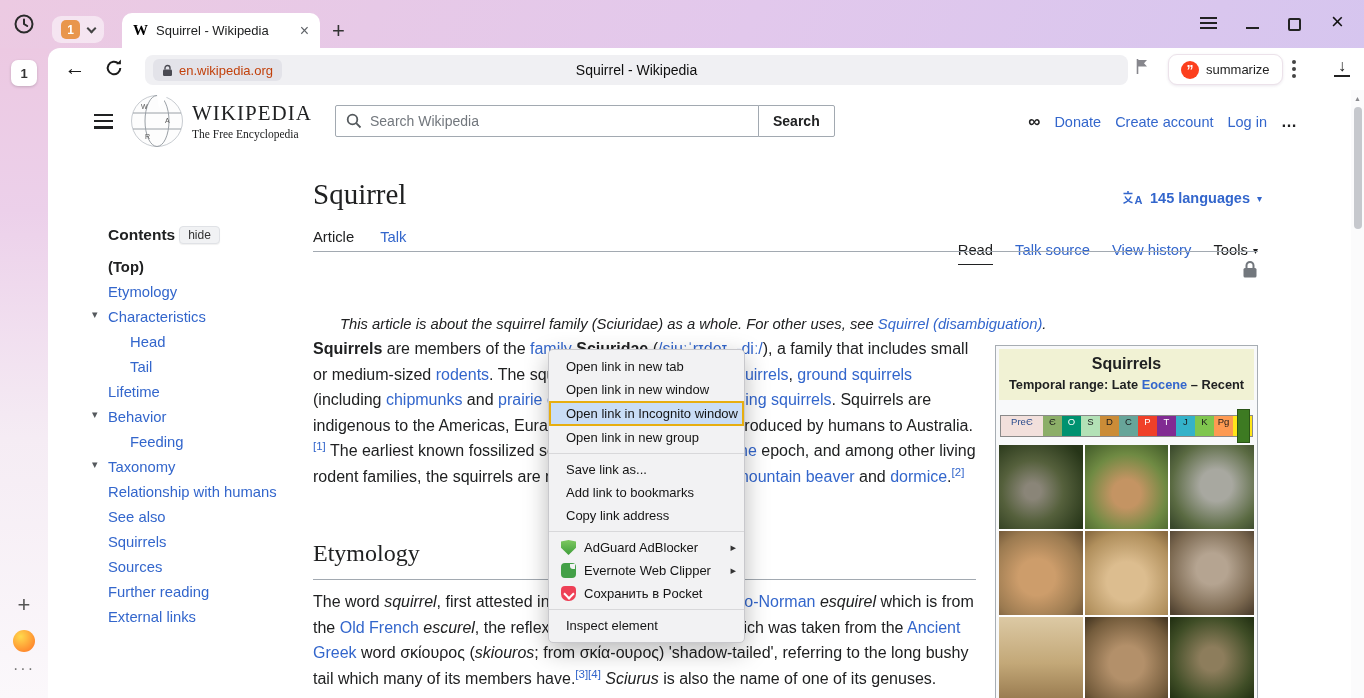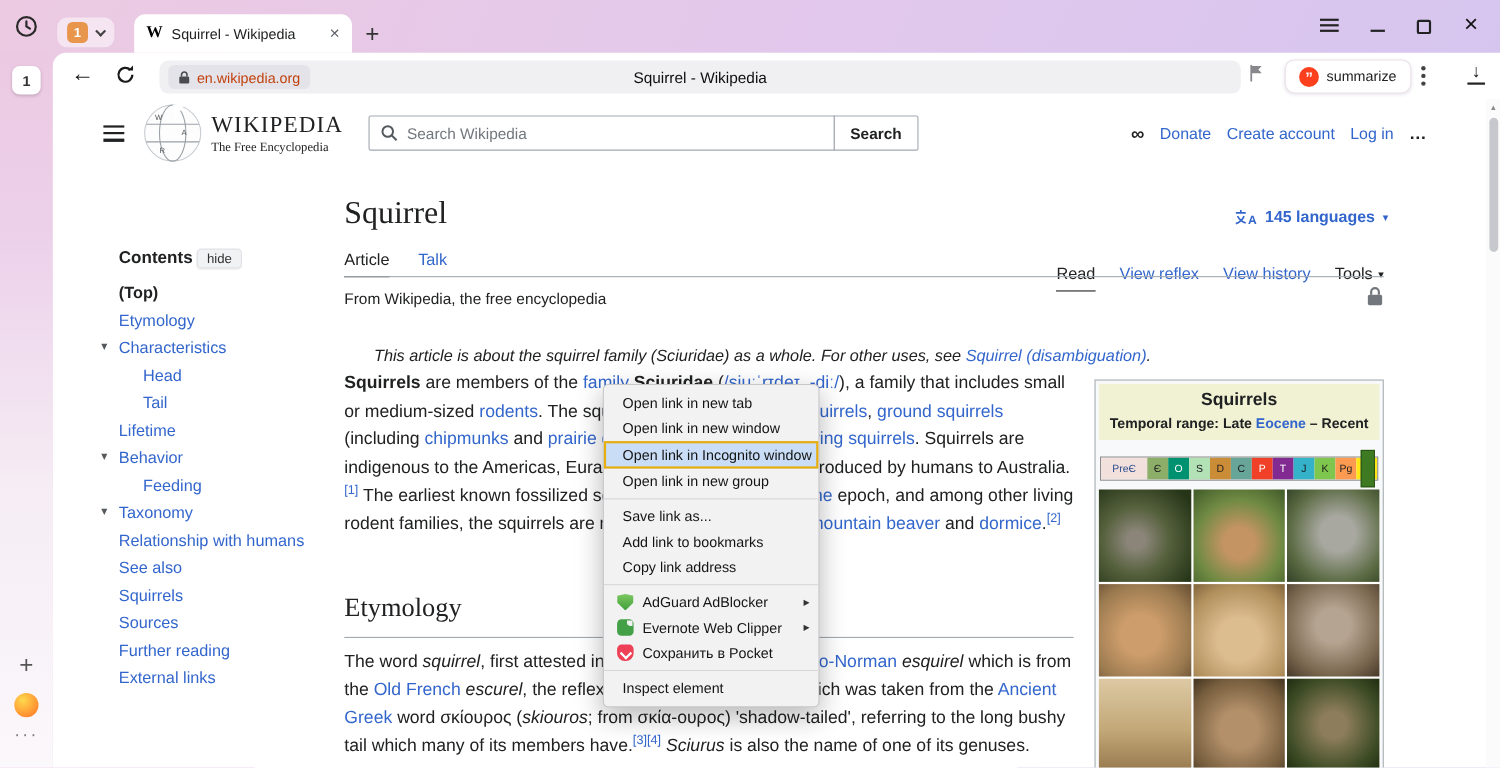--- a/index.html
+++ b/index.html
@@ -114,21 +114,21 @@
   .lnk{color:#3366cc;}
   sup.lnk{font-size:11.5px;line-height:0;}
 
   
   .infobox{left:995px;top:345px;width:263px;background:#f8f9fa;border:1px solid #a7adb3;padding:3px;font-size:13px;}
   .ib-top{background:#f1f2d4;text-align:center;padding:6px 3px 8px;}
   .ib-title{font-size:16px;font-weight:700;margin-bottom:4px;}
   .ib-temporal{font-size:12.8px;}
   .ts-wrap{position:relative;margin:15px 1px 0;height:22px;}
   .ts{display:flex;height:22px;border:1px solid #8a8a8a;overflow:hidden;}
-  .ts-seg{display:flex;align-items:center;justify-content:center;font-size:9.5px;color:#1a1a1a;white-space:nowrap;}
+  .ts-seg{display:flex;justify-content:center;font-size:9.5px;color:#1a1a1a;white-space:nowrap;}
   .ts-link{color:#2a4b8d;}
   .ts-light{color:#fff;}
   .ts-marker{position:absolute;right:3px;top:-6px;width:13px;height:34px;background:#3d7a22;border:1px solid #2a5517;}
   .ph-grid{margin-top:8px;display:grid;grid-template-columns:repeat(3,1fr);gap:2px;background:#fff;}
   .ph{height:84px;}
   .ph1{background:radial-gradient(circle at 40% 55%,#8a8578 12%,#55603c 45%,#263518 88%);}
   .ph2{background:radial-gradient(circle at 50% 58%,#c49463 22%,#6f8a43 62%,#46602c 95%);}
   .ph3{background:radial-gradient(circle at 55% 48%,#a8a8a0 25%,#5a6a42 70%,#39482b 95%);}
   .ph4{background:radial-gradient(circle at 45% 55%,#cd9d6b 28%,#9b7a50 70%,#6d5436 95%);}
   .ph5{background:radial-gradient(circle at 50% 60%,#dcbd8f 30%,#b08f5c 75%,#8a6c42 95%);}
@@ -303,29 +303,28 @@
     </svg>
     <span>145 languages</span>
     <span class="lang-car">▾</span>
   </div>
   <div class="abs tabs-l">
     <span class="wtab active">Article</span>
     <span class="wtab lnk2">Talk</span>
   </div>
   <div class="abs tabs-r">
     <span class="wtab active">Read</span>
-    <span class="wtab lnk2">View reflex</span>
+    <span class="wtab lnk2">Talk source</span>
     <span class="wtab lnk2">View history</span>
     <span class="wtab tools">
         <span>Tools</span>
         <span class="car2">▾</span>
       </span>
   </div>
   <div class="abs rule"></div>
-  <div class="abs subtitle">From Wikipedia, the free encyclopedia</div>
   <svg class="abs prot" width="16" height="19" viewBox="0 0 16 19">
     <rect x="1.5" y="8" width="13" height="9.5" rx="1.5" fill="#72777d"></rect>
     <path d="M4.5 8V5.5a3.5 3.5 0 0 1 7 0V8" fill="none" stroke="#72777d" stroke-width="2"></path>
   </svg>
   <div class="abs hatnote"><span style="font-style: italic;">This article is about the squirrel family (Sciuridae) as a whole. For other uses, see </span><span class="lnk" style="font-style: italic;">Squirrel (disambiguation)</span><span style="font-style: italic;">.</span></div>
   <div class="abs para p1"><span style="font-weight: 700;">Squirrels</span><span> are members of the </span><span class="lnk">family</span><span> </span><span style="font-weight: 700;">Sciuridae</span><span> (</span><span class="lnk">/sjuːˈrɪdeɪ, -diː/</span><span>), a family that includes small or medium-sized </span><span class="lnk">rodents</span><span>. The squirrel family includes </span><span class="lnk">tree squirrels</span><span>, </span><span class="lnk">ground squirrels</span><span> (including </span><span class="lnk">chipmunks</span><span> and </span><span class="lnk">prairie dogs</span><span> among others), and </span><span class="lnk">flying squirrels</span><span>. Squirrels are indigenous to the Americas, Eurasia, and Africa, and were introduced by humans to Australia.</span><sup class="lnk">[1]</sup><span> The earliest known fossilized squirrels date from the </span><span class="lnk">Eocene</span><span> epoch, and among other living rodent families, the squirrels are most closely related to the </span><span class="lnk">mountain beaver</span><span> and </span><span class="lnk">dormice</span><span>.</span><sup class="lnk">[2]</sup></div>
   <h2 class="abs h2">Etymology</h2>
   <div class="abs para p2"><span>The word </span><span style="font-style: italic;">squirrel</span><span>, first attested in 1327, comes from the </span><span class="lnk">Anglo-Norman</span><span> </span><span style="font-style: italic;">esquirel</span><span> which is from the </span><span class="lnk">Old French</span><span> </span><span style="font-style: italic;">escurel</span><span>, the reflex of a Latin word </span><span style="font-style: italic;">sciurus</span><span>, which was taken from the </span><span class="lnk">Ancient Greek</span><span> word σκίουρος (</span><span style="font-style: italic;">skiouros</span><span>; from σκία-ουρος) 'shadow-tailed', referring to the long bushy tail which many of its members have.</span><sup class="lnk">[3][4]</sup><span> </span><span style="font-style: italic;">Sciurus</span><span> is also the name of one of its genuses.</span></div>
 
   <div class="abs infobox">

